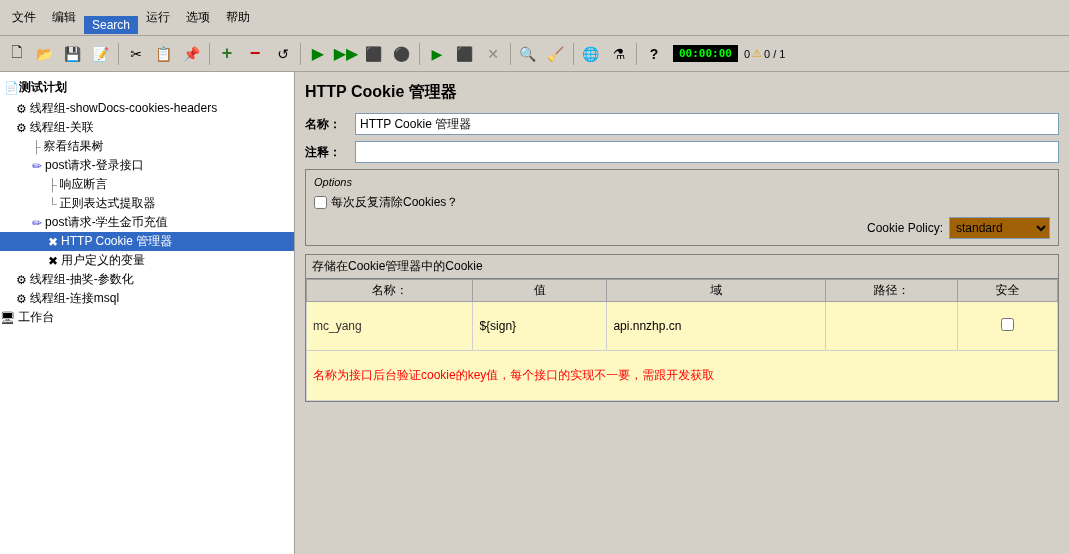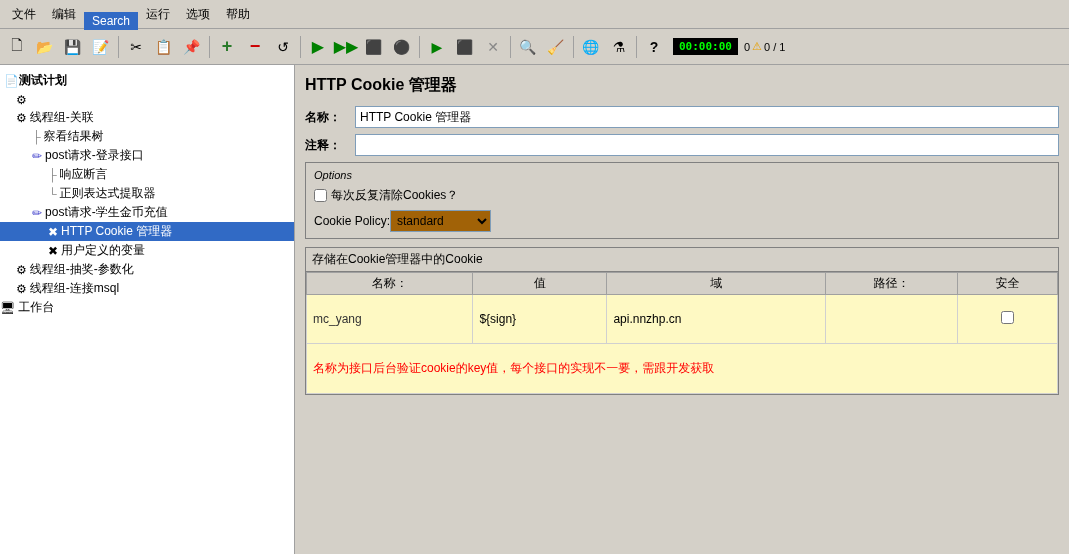--- a/index.html
+++ b/index.html
@@ -1,19 +1,19 @@
 <!DOCTYPE html>
 <html><head>
   <meta charset="utf-8">
   <style>
     * { box-sizing: border-box; margin: 0; padding: 0; }
     body { font-family: 'Microsoft YaHei', SimSun, Arial, sans-serif; font-size: 12px; background: #d4d0c8; overflow: hidden; }
 
     
-    .menubar { background: #d4d0c8; padding: 2px 4px; display: flex; align-items: center; gap: 0; border-bottom: 1px solid #a0a0a0; height: 29px; }
+    .menubar { background: #d4d0c8; padding: 2px 4px; display: flex; align-items: center; gap: 0; border-bottom: 1px solid #a0a0a0; height: 36px; }
     .menubar-item { padding: 2px 8px; cursor: pointer; font-size: 12px; color: #000; }
     .menubar-item.active { background: #316ac5; color: #fff; margin-top: 14px; }
 
     
     .toolbar { background: #d4d0c8; padding: 2px 4px; display: flex; align-items: center; gap: 2px; border-bottom: 1px solid #a0a0a0; height: 36px; flex-wrap: wrap; }
     .tb-btn { width: 26px; height: 26px; background: #d4d0c8; border: 1px solid transparent; display: flex; align-items: center; justify-content: center; cursor: pointer; font-size: 14px; }
     .tb-sep { width: 1px; height: 22px; background: #a0a0a0; margin: 0 2px; }
     .tb-time { background: #000; color: #00ff00; padding: 2px 6px; font-size: 11px; font-family: monospace; margin-left: 4px; font-weight: bold; }
     .tb-warn { display: flex; align-items: center; gap: 2px; font-size: 11px; margin-left: 4px; }
 
@@ -29,21 +29,21 @@
 
     
     .right-panel { flex: 1; background: #d4d0c8; padding: 10px; overflow-y: auto; }
     .panel-title { font-size: 16px; font-weight: bold; margin-bottom: 10px; color: #000; }
     .form-row { display: flex; align-items: center; margin-bottom: 6px; }
     .form-label { width: 50px; font-weight: bold; font-size: 12px; color: #000; }
     .form-input { flex: 1; height: 22px; border: 1px solid #7f9db9; background: #fff; padding: 2px 4px; font-size: 12px; }
     .options-box { border: 1px solid #808080; padding: 6px 8px; margin-bottom: 8px; }
     .options-title { font-size: 11px; color: #000; margin-bottom: 6px; font-style: italic; }
     .checkbox-row { display: flex; align-items: center; gap: 4px; margin-bottom: 6px; font-size: 12px; }
-    .cookie-policy-row { display: flex; align-items: center; font-size: 12px; }
+    .cookie-policy-row { display: flex; align-items: center; gap: 6px; font-size: 12px; justify-content: flex-end; }
     .select-wrap { display: flex; align-items: center; }
     select { height: 22px; border: 1px solid #7f9db9; background: #a16207; font-size: 12px; padding: 0 2px; }
 
     
     .cookie-section { border: 1px solid #808080; background: #fef9c3; margin-top: 8px; }
     .cookie-section-title { font-size: 12px; padding: 3px 6px; border-bottom: 1px solid #808080; background: #d4d0c8; }
     .cookie-table { width: 100%; border-collapse: collapse; }
     .cookie-table th { background: #d4d0c8; border: 1px solid #a0a0a0; padding: 2px 6px; font-size: 12px; font-weight: normal; text-align: center; }
     .cookie-table td { border: 1px solid #d0d0d0; padding: 16px 6px; font-size: 12px; }
     .note-text { color: red; font-size: 12px; padding: 8px 6px; }
@@ -103,20 +103,21 @@
 
   <div class="left-panel">
     <div class="tree-item tree-root">
       <span>📄 </span>
       <span>测试计划</span>
     </div>
 
     <div class="tree-item">
       <span class="indent" style="display:inline-block;width:16px"></span>
       <span style="margin-right:3px;">⚙</span>
+      <span>线程组-showDocs-cookies-headers</span>
     </div>
 
     <div class="tree-item">
       <span class="indent" style="display:inline-block;width:16px"></span>
       <span style="margin-right:3px;">⚙</span>
       <span>线程组-关联</span>
     </div>
 
     <div class="tree-item">
       <span class="indent" style="display:inline-block;width:32px"></span>

